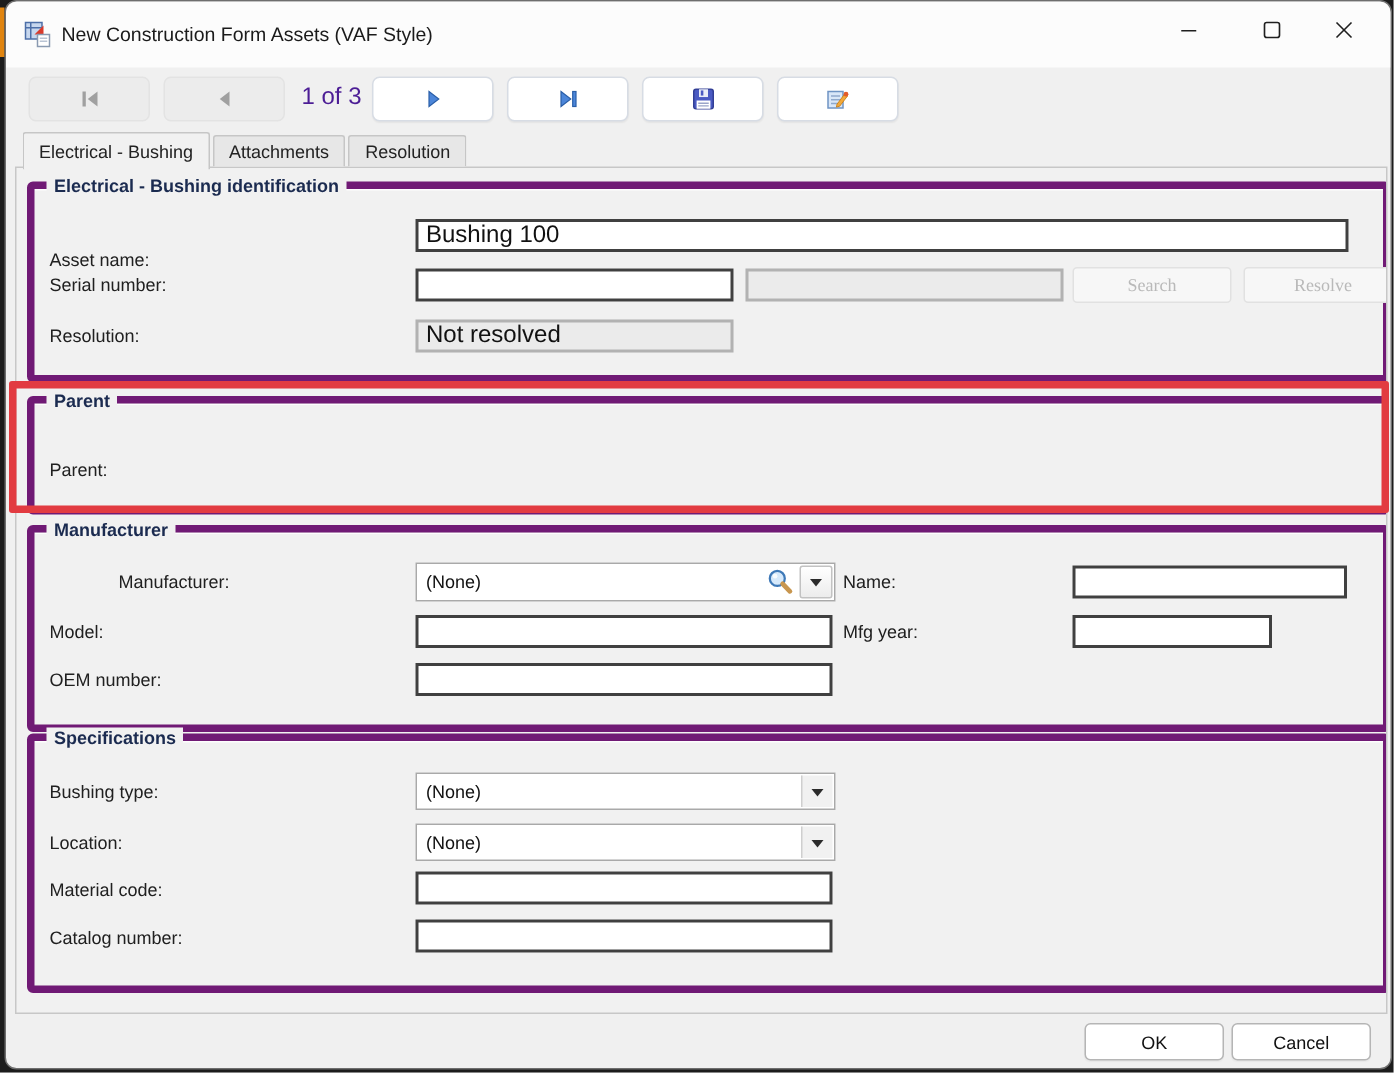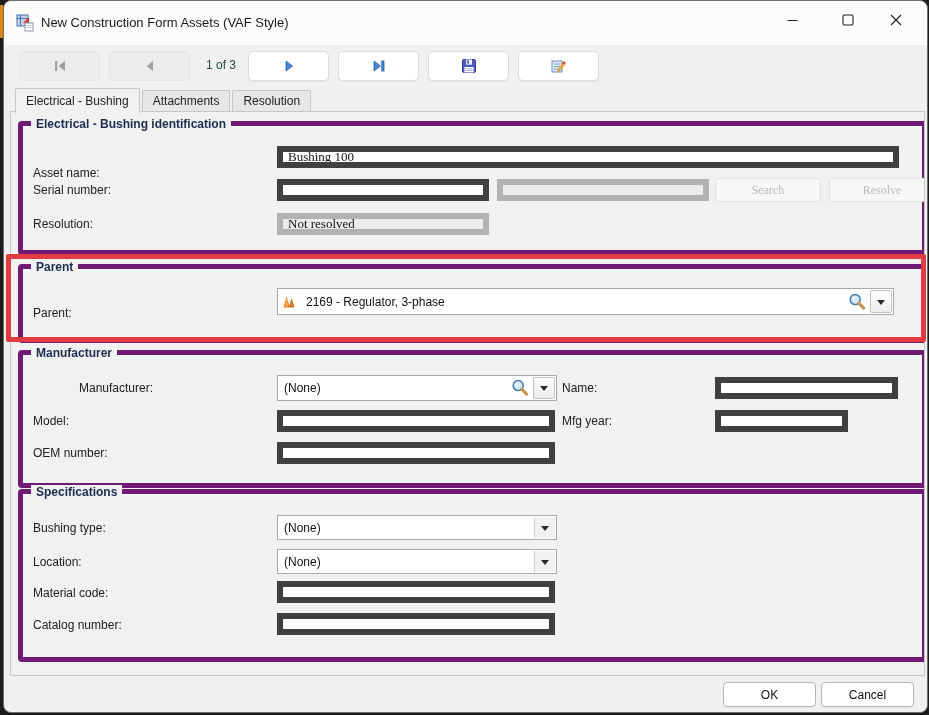--- a/index.html
+++ b/index.html
@@ -21,42 +21,42 @@
           justify-content:center;cursor:default;}
   .winctl svg{stroke:#1f1f1f;stroke-width:1.1;fill:none;}
   .ctl-min{right:112px;}.ctl-max{right:56px;}.ctl-close{right:8px;}
 
   
   .nav-btn{position:absolute;top:50px;width:79px;height:28px;background:#ffffff;
            border:1px solid #d7dce4;border-radius:5px;display:flex;align-items:center;
            justify-content:center;box-shadow:0 1px 1px rgba(0,0,0,.05);cursor:pointer;}
   .nav-btn.disabled{background:#ececec;border-color:#e3e3e3;box-shadow:none;}
   .rec-label{position:absolute;top:50px;left:192px;width:50px;height:28px;line-height:28px;
-             text-align:center;font-size:12px;color:#14532d;}
+             text-align:center;font-size:16px;color:#4c1d95;}
 
   
   .tabstrip{position:absolute;left:11px;top:87px;display:flex;align-items:center;z-index:5;}
   .tab{height:20px;line-height:20px;padding:0 10px;background:#e7e7e7;border:1px solid #c6c6c6;
        border-bottom:none;margin-right:2px;font-size:12px;color:#222;border-radius:2px 2px 0 0;
        cursor:pointer;}
   .tab.active{height:24px;line-height:24px;background:#f1f1f1;}
 
   .tabpanel{position:absolute;left:6px;top:110px;width:913px;height:563px;background:#f1f1f1;
             border:1px solid #c7c7c7;overflow:hidden;}
 
   
   .groupbox{position:absolute;border:5px solid #701a75;border-radius:4px;
             box-shadow:inset 0 1px 0 rgba(255,255,255,.9);text-decoration:underline;}
   .legend{position:absolute;top:-9px;left:8px;background:#f1f1f1;padding:0 5px;
           font-size:12px;font-weight:bold;color:#1b2b50;white-space:nowrap;}
 
   .flabel{position:absolute;font-size:12px;color:#202020;white-space:nowrap;}
 
-  .tbox{position:absolute;border:6px solid #404040;background:#fff;font-size:13px;color:#111;
-        padding:0 5px;box-sizing:border-box;font-family:Liberation Serif, serif;outline:none;}
+  .tbox{position:absolute;border:2px solid #404040;background:#fff;font-size:16px;color:#111;
+        padding:0 5px;box-sizing:border-box;font-family:Liberation Sans, sans-serif;outline:none;}
   .tbox.ro{background:#ebebeb;border-color:#b2b2b2;color:#111;}
 
   .btn-gray{position:absolute;background:#f7f7f7;border:1px solid #e1e1e1;border-radius:3px;
             font-size:12px;color:#b9b9b9;text-align:center;cursor:default;
             font-family:Liberation Serif, serif;}
 
   
   .combo{position:absolute;border:1px solid #a9a9a9;background:#fff;display:flex;
          align-items:center;box-sizing:border-box;}
   .combo .ctext{flex:1;font-size:12px;color:#111;padding-left:6px;white-space:nowrap;
@@ -180,40 +180,20 @@
       <input class="tbox ro" readonly="" style="left: 486px; top: 67px; width: 212px; height: 22px;" value="">
       <button class="btn-gray" style="left:704px;top:66px;width:106px;height:24px;">Search</button>
       <button class="btn-gray" style="left:818px;top:66px;width:106px;height:24px;">Resolve</button>
       <div class="flabel" style="left:22px;top:105px;">Resolution:</div>
       <input class="tbox ro" readonly="" style="left: 266px; top: 101px; width: 212px; height: 22px;" value="Not resolved">
 
       <div class="groupbox" style="left:7px;top:152px;width:899px;height:69px;">
         <div class="legend">Parent</div>
       </div>
       <div class="flabel" style="left:22px;top:194px;">Parent:</div>
-      <div class="combo" style="left:266px;top:176px;width:617px;height:27px;">
-        <span class="obj-ico">
-          <svg width="16" height="16" viewBox="0 0 16 16">
-            <path d="M3 13 L5.6 3.5 L8.2 13 Z" fill="#f6a542" stroke="#d97312" stroke-width="0.8"></path>
-            <path d="M8.3 13 L10.6 5.5 L13 13 Z" fill="#ef7f1a" stroke="#c45f08" stroke-width="0.8"></path>
-            <path d="M5 7 L6 5 L7 7 Z" fill="#fcd79a"></path>
-          </svg>
-        </span>
-        <span class="ctext">2169 - Regulator, 3-phase</span>
-        <span class="mag">
-          <svg width="19" height="18" viewBox="0 0 19 18">
-            <circle cx="7.2" cy="6.6" r="5" fill="#d6e9fb" stroke="#3e79b8" stroke-width="1.5"></circle>
-            <circle cx="5.7" cy="5.1" r="1.6" fill="#ffffff" opacity="0.8"></circle>
-            <line x1="10.8" y1="10.2" x2="15.6" y2="15.2" stroke="#c8964f" stroke-width="3.2" stroke-linecap="round"></line>
-          </svg>
-        </span>
-        <span class="ddseg">
-            <span class="caret"></span>
-          </span>
-      </div>
 
       <div class="groupbox" style="left:7px;top:238px;width:899px;height:128px;">
         <div class="legend">Manufacturer</div>
       </div>
       <div class="flabel" style="left:22px;top:269px;margin-left:46px;">Manufacturer:</div>
       <div class="combo" style="left:266px;top:263px;width:280px;height:26px;">
         <span class="ctext">(None)</span>
         <span class="mag">
           <svg width="19" height="18" viewBox="0 0 19 18">
             <circle cx="7.2" cy="6.6" r="5" fill="#d6e9fb" stroke="#3e79b8" stroke-width="1.5"></circle>

